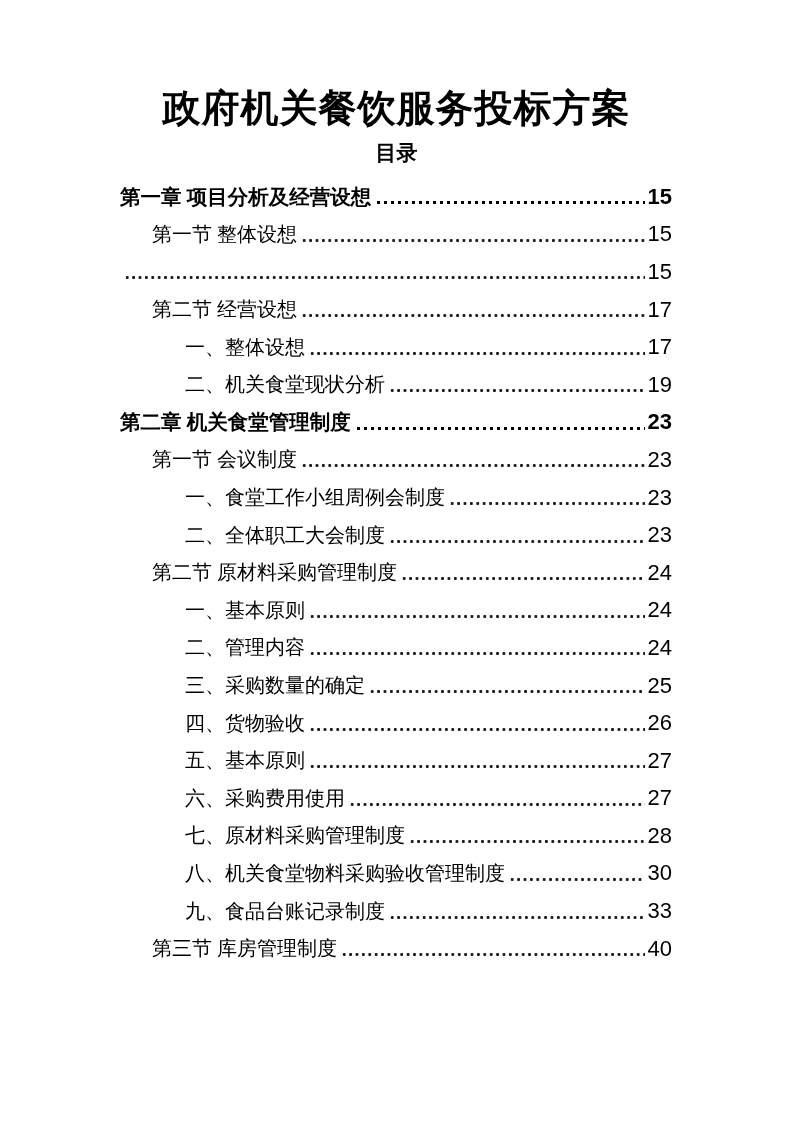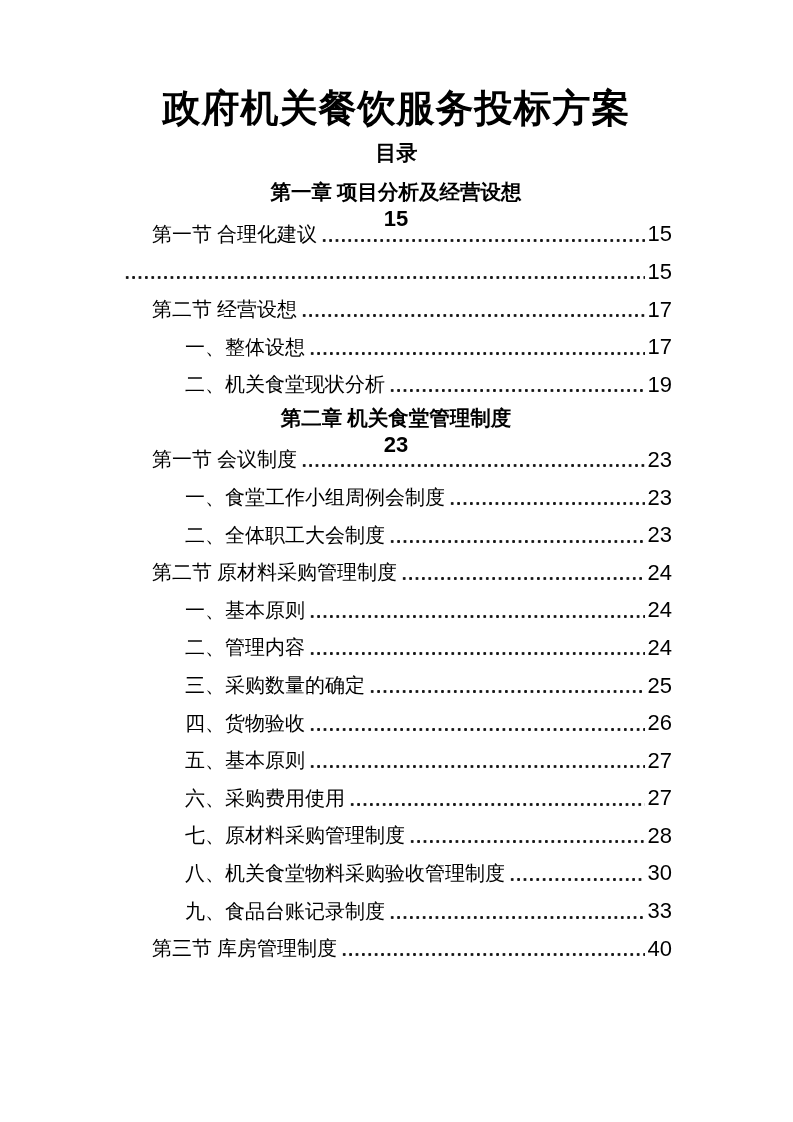--- a/index.html
+++ b/index.html
@@ -60,21 +60,20 @@
   }
   .toc-page {
     flex: 0 0 auto;
     font-family: "Liberation Sans", sans-serif;
     font-size: 22px;
   }
   
   .toc-row.level-chapter {
     font-weight: bold;
     font-size: 20.5px;
-    flex-direction: column;
   }
   .toc-row.level-chapter .toc-dots {
     background-image: radial-gradient(circle, #000000 1.7px, transparent 1.95px);
     background-size: 7px 5px;
   }
   .toc-row.level-chapter .toc-page {
     font-weight: bold;
   }
   
   .toc-row.level-section .toc-label { padding-left: 32px; }
@@ -100,21 +99,21 @@
   <div class="toc-heading">目录</div>
 
   <div class="toc" id="toc-list">
   <div class="toc-row level-chapter">
     <span class="toc-label">第一章 项目分析及经营设想</span>
     <span class="toc-dots"></span>
     <span class="toc-page">15</span>
   </div>
 
   <div class="toc-row level-section">
-    <span class="toc-label">第一节 合理化建议</span>
+    <span class="toc-label">第一节 整体设想</span>
     <span class="toc-dots"></span>
     <span class="toc-page">15</span>
   </div>
 
   <div class="toc-row level-item">
     <span class="toc-dots"></span>
     <span class="toc-page">15</span>
   </div>
 
 

